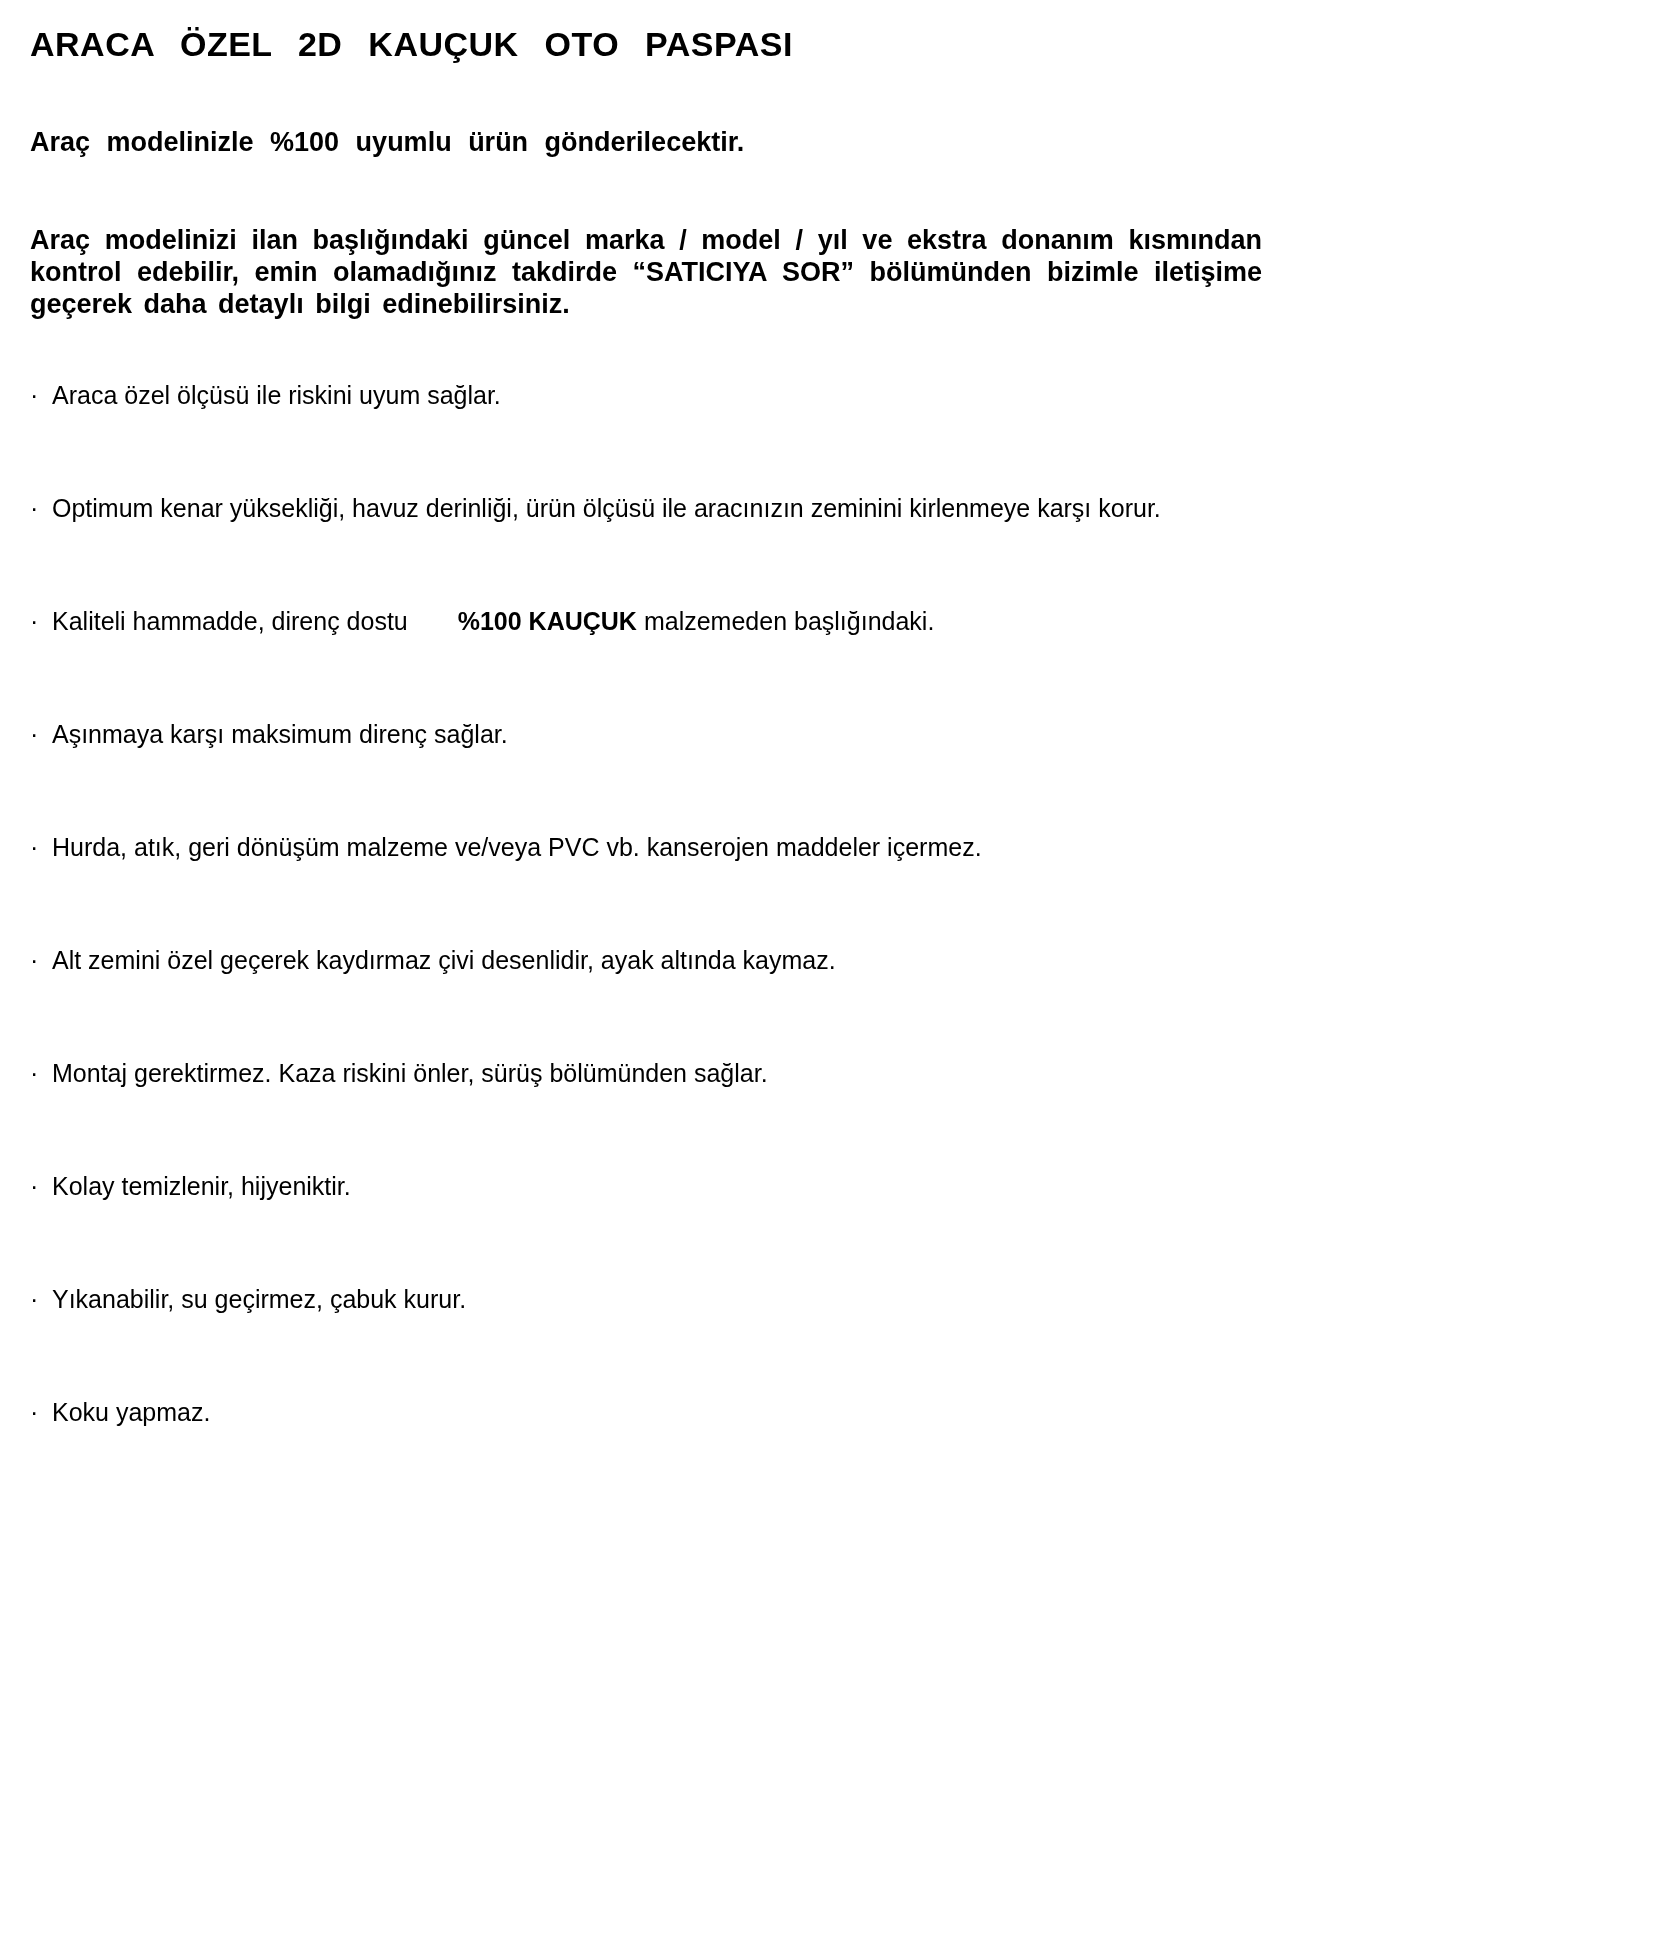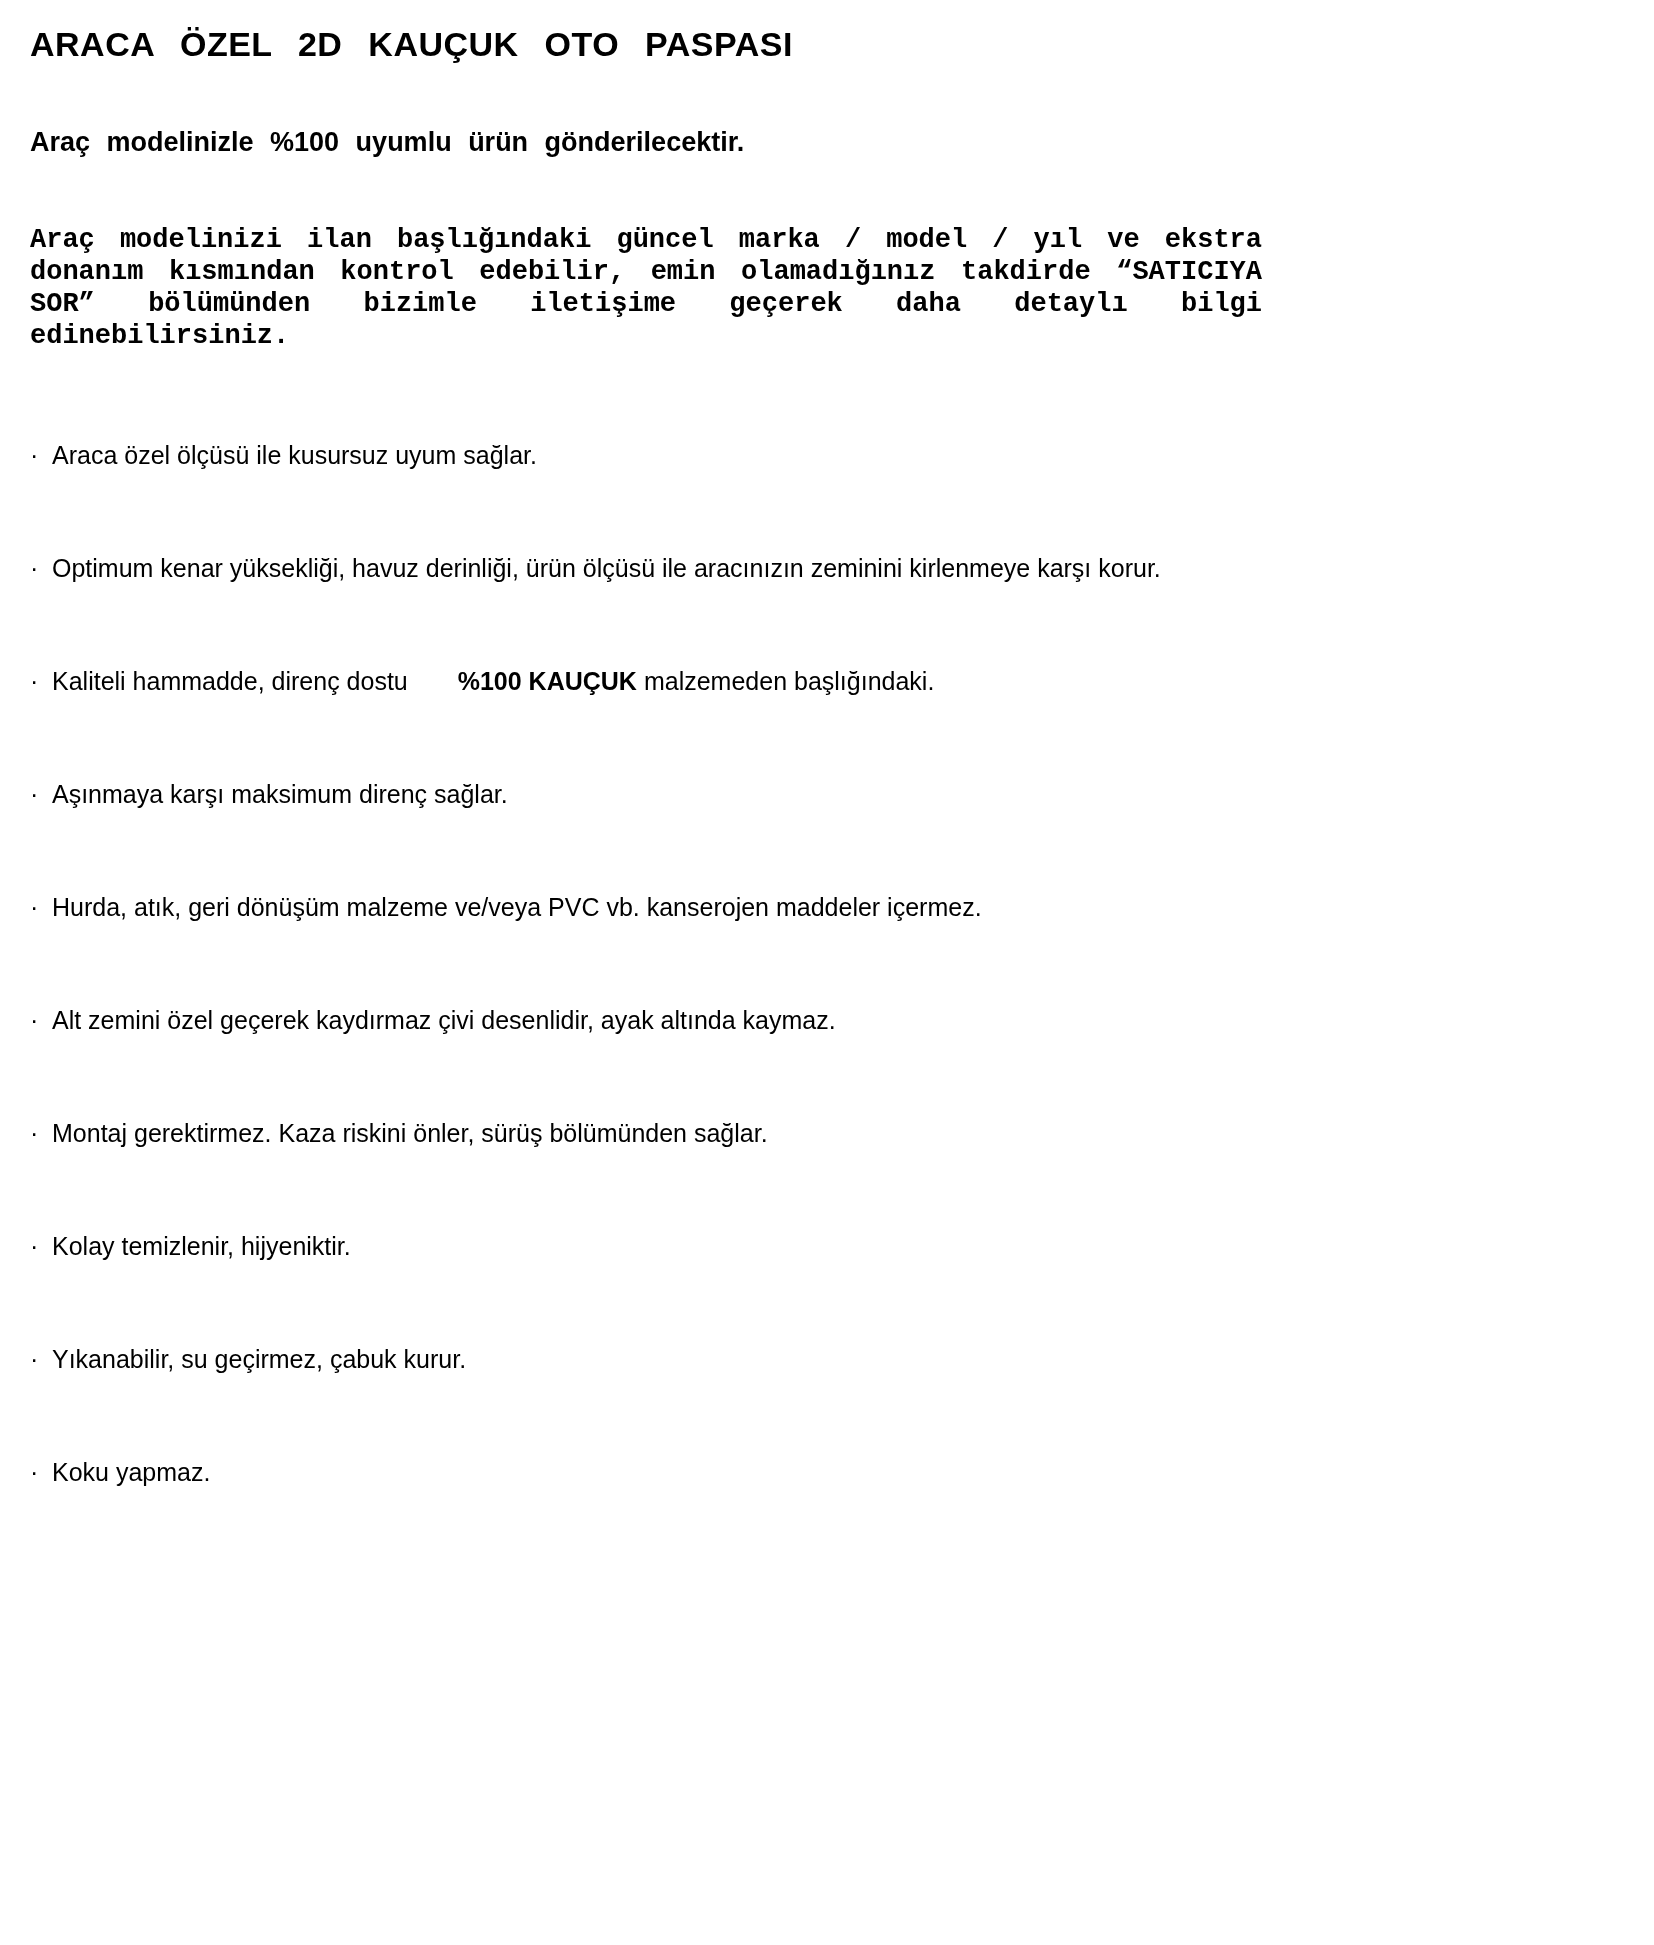--- a/index.html
+++ b/index.html
@@ -32,22 +32,21 @@
     line-height: 32px;
     max-width: 1232px;
   }
   .intro-1 {
     word-spacing: 9px;
     margin-bottom: 66px;
   }
   .intro-2 {
     text-align: justify;
     word-spacing: 4px;
-    margin-bottom: 88px;
-    font-family: Liberation Mono, monospace;
+    margin-bottom: 60px;
   }
   ul.features {
     list-style: none;
     max-width: 1260px;
   }
   ul.features li {
     display: flex;
     align-items: flex-start;
     font-size: 25px;
     line-height: 30px;
@@ -81,21 +80,21 @@
   <h1 class="page-title">ARACA ÖZEL 2D KAUÇUK OTO PASPASI</h1>
 
   <p class="intro intro-1">Araç modelinizle %100 uyumlu ürün gönderilecektir.</p>
 
   <p class="intro intro-2">Araç modelinizi ilan başlığındaki güncel marka / model / yıl ve ekstra donanım kısmından kontrol edebilir, emin olamadığınız takdirde “SATICIYA SOR” bölümünden bizimle iletişime geçerek daha detaylı bilgi edinebilirsiniz.</p>
 
   <ul class="features">
 
     <li>
       <span class="dot">·</span>
-      <span class="txt">Araca özel ölçüsü ile kusursuz uyum sağlar.</span>
+      <span class="txt">Araca özel ölçüsü ile riskini uyum sağlar.</span>
     </li>
 
     <li>
       <span class="dot">·</span>
       <span class="txt">Optimum kenar yüksekliği, havuz derinliği, ürün ölçüsü ile aracınızın zeminini kirlenmeye karşı korur.</span>
     </li>
 
     <li>
       <span class="dot">·</span>
       <span class="txt"><span>Kaliteli hammadde, direnç dostu </span><strong>%100 KAUÇUK</strong><span class="after-bold">malzemeden başlığındaki.</span></span>

